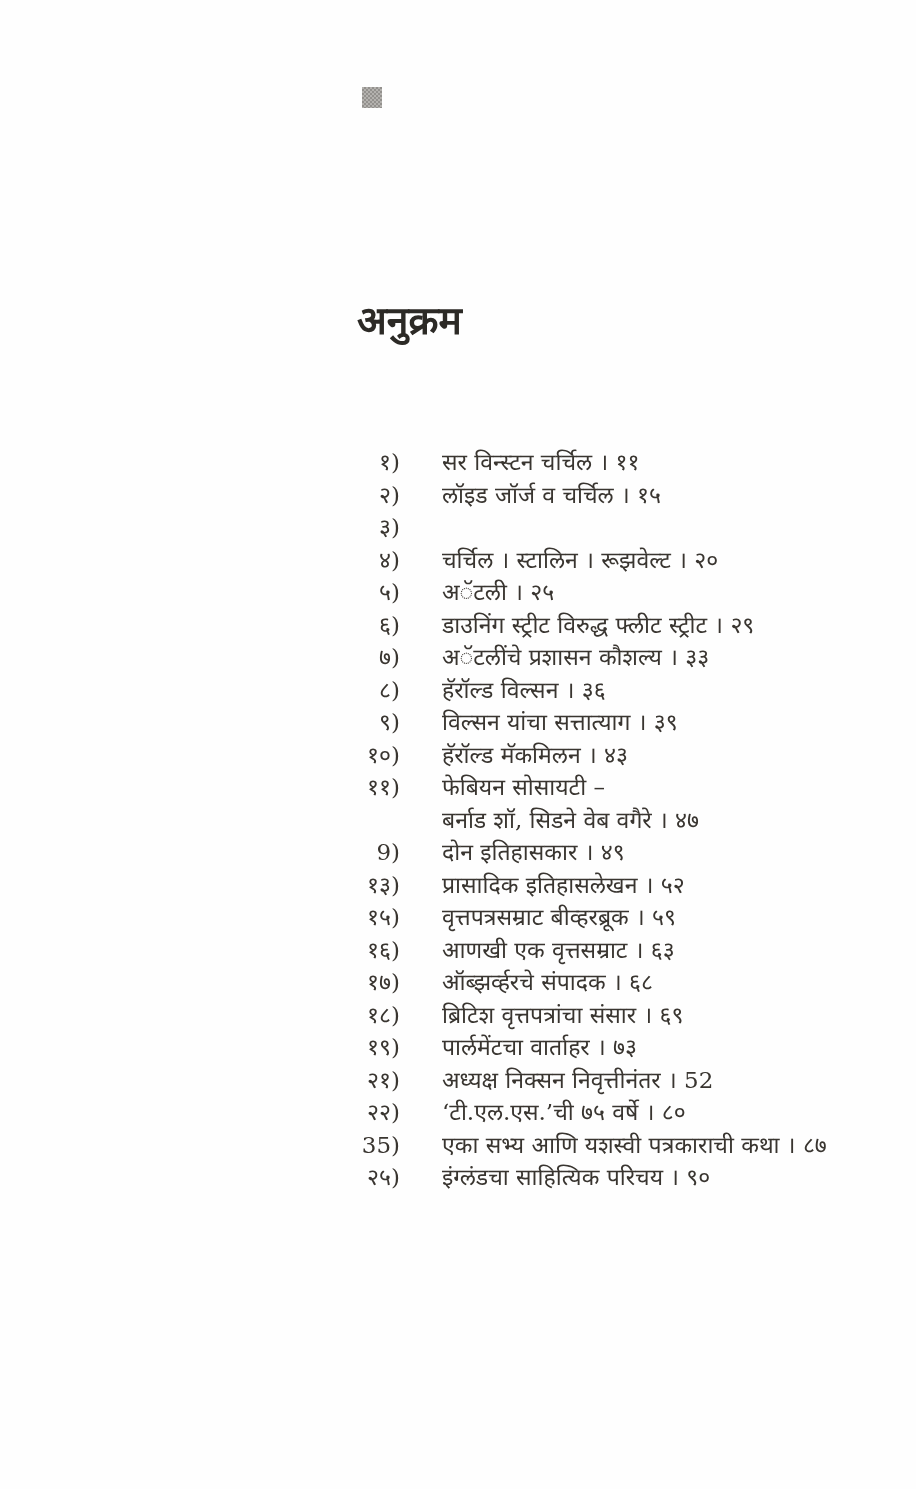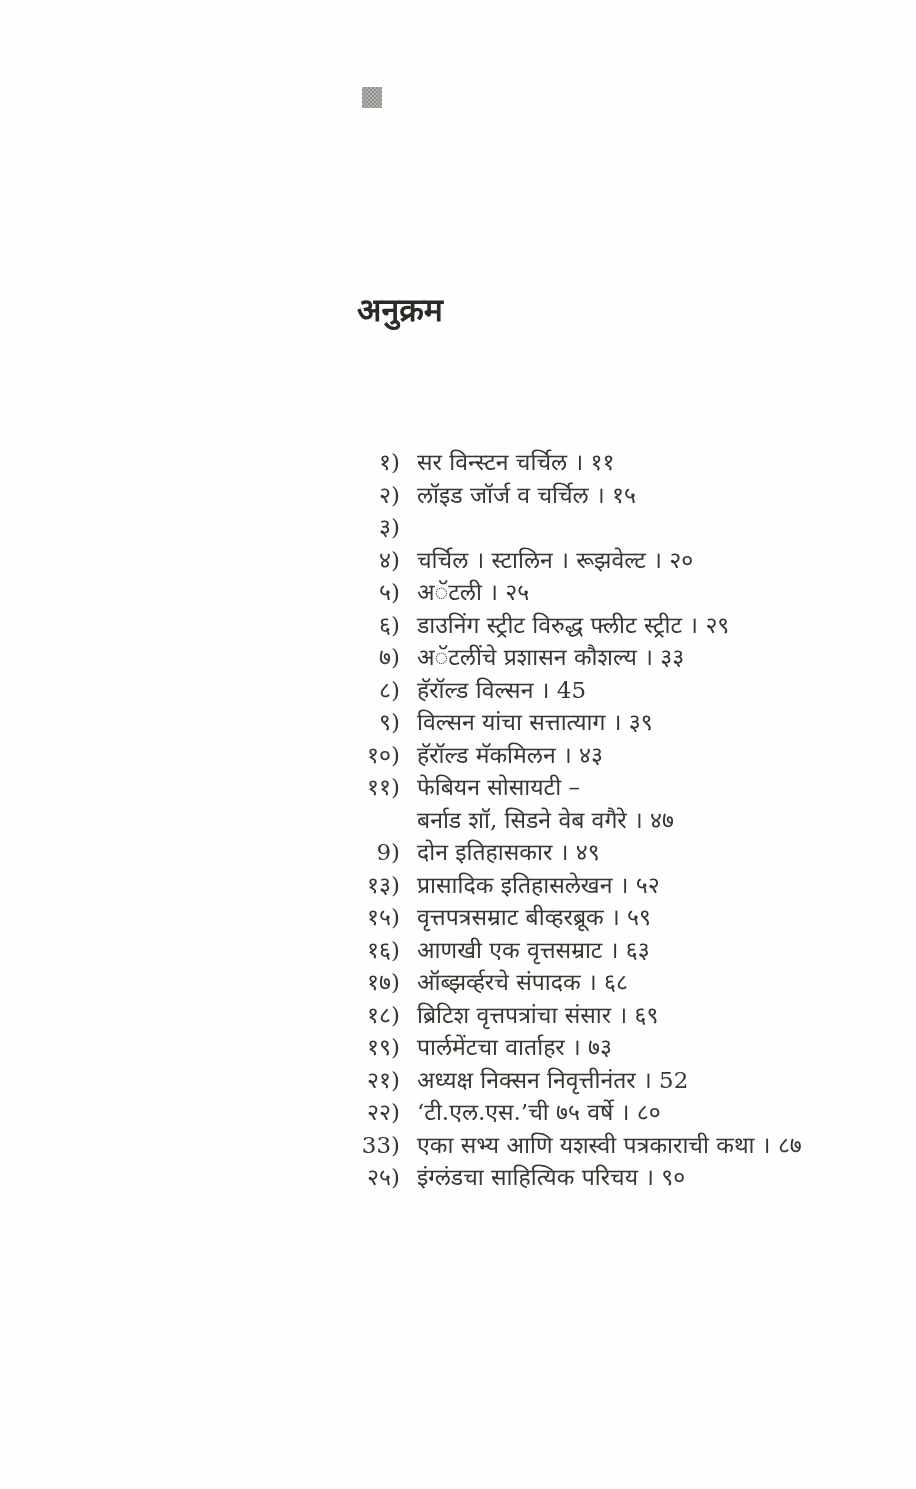--- a/index.html
+++ b/index.html
@@ -29,21 +29,21 @@
     height: 21px;
     background-image:
       repeating-conic-gradient(rgba(120,118,115,0.55) 0% 25%, rgba(180,178,175,0.55) 0% 50%);
     background-size: 4px 4px;
     background-color: #b3b1ae;
   }
   .page-title {
     position: absolute;
     left: 357px;
     top: 266px;
-    font-size: 32px;
+    font-size: 39px;
     font-weight: 700;
     color: #2c2a26;
     white-space: nowrap;
   }
   .toc {
     position: absolute;
     left: 356px;
     top: 446px;
     font-size: 23px;
     line-height: 32.5px;
@@ -55,20 +55,21 @@
   }
   .toc-num {
     flex: none;
     width: 44px;
     text-align: right;
     margin-right: 17px;
     white-space: nowrap;
   }
   .toc-text {
     white-space: nowrap;
+    margin-left: 25px;
   }
   .toc-page {
     white-space: nowrap;
   }
 </style>
 </head>
 <body>
 
 <div class="paper"></div>
 
@@ -99,21 +100,21 @@
     <div class="toc-row">
       <span class="toc-num">६)</span>
       <span class="toc-text">डाउनिंग स्ट्रीट विरुद्ध फ्लीट स्ट्रीट । <span class="toc-page">२९</span></span>
     </div>
     <div class="toc-row">
       <span class="toc-num">७)</span>
       <span class="toc-text">अॅटलींचे प्रशासन कौशल्य । <span class="toc-page">३३</span></span>
     </div>
     <div class="toc-row">
       <span class="toc-num">८)</span>
-      <span class="toc-text">हॅरॉल्ड विल्सन । <span class="toc-page">45</span></span>
+      <span class="toc-text">हॅरॉल्ड विल्सन । <span class="toc-page">३६</span></span>
     </div>
     <div class="toc-row">
       <span class="toc-num">९)</span>
       <span class="toc-text">विल्सन यांचा सत्तात्याग । <span class="toc-page">३९</span></span>
     </div>
     <div class="toc-row">
       <span class="toc-num">१०)</span>
       <span class="toc-text">हॅरॉल्ड मॅकमिलन । <span class="toc-page">४३</span></span>
     </div>
     <div class="toc-row">
@@ -150,20 +151,20 @@
     </div>
     <div class="toc-row">
       <span class="toc-num">२१)</span>
       <span class="toc-text">अध्यक्ष निक्सन निवृत्तीनंतर । <span class="toc-page">52</span></span>
     </div>
     <div class="toc-row">
       <span class="toc-num">२२)</span>
       <span class="toc-text">‘टी.एल.एस.’ची ७५ वर्षे । <span class="toc-page">८०</span></span>
     </div>
     <div class="toc-row">
-      <span class="toc-num">33)</span>
+      <span class="toc-num">35)</span>
       <span class="toc-text">एका सभ्य आणि यशस्वी पत्रकाराची कथा । <span class="toc-page">८७</span></span>
     </div>
     <div class="toc-row">
       <span class="toc-num">२५)</span>
       <span class="toc-text">इंग्लंडचा साहित्यिक परिचय । <span class="toc-page">९०</span></span>
     </div>
   </div>
 
 </body></html>

